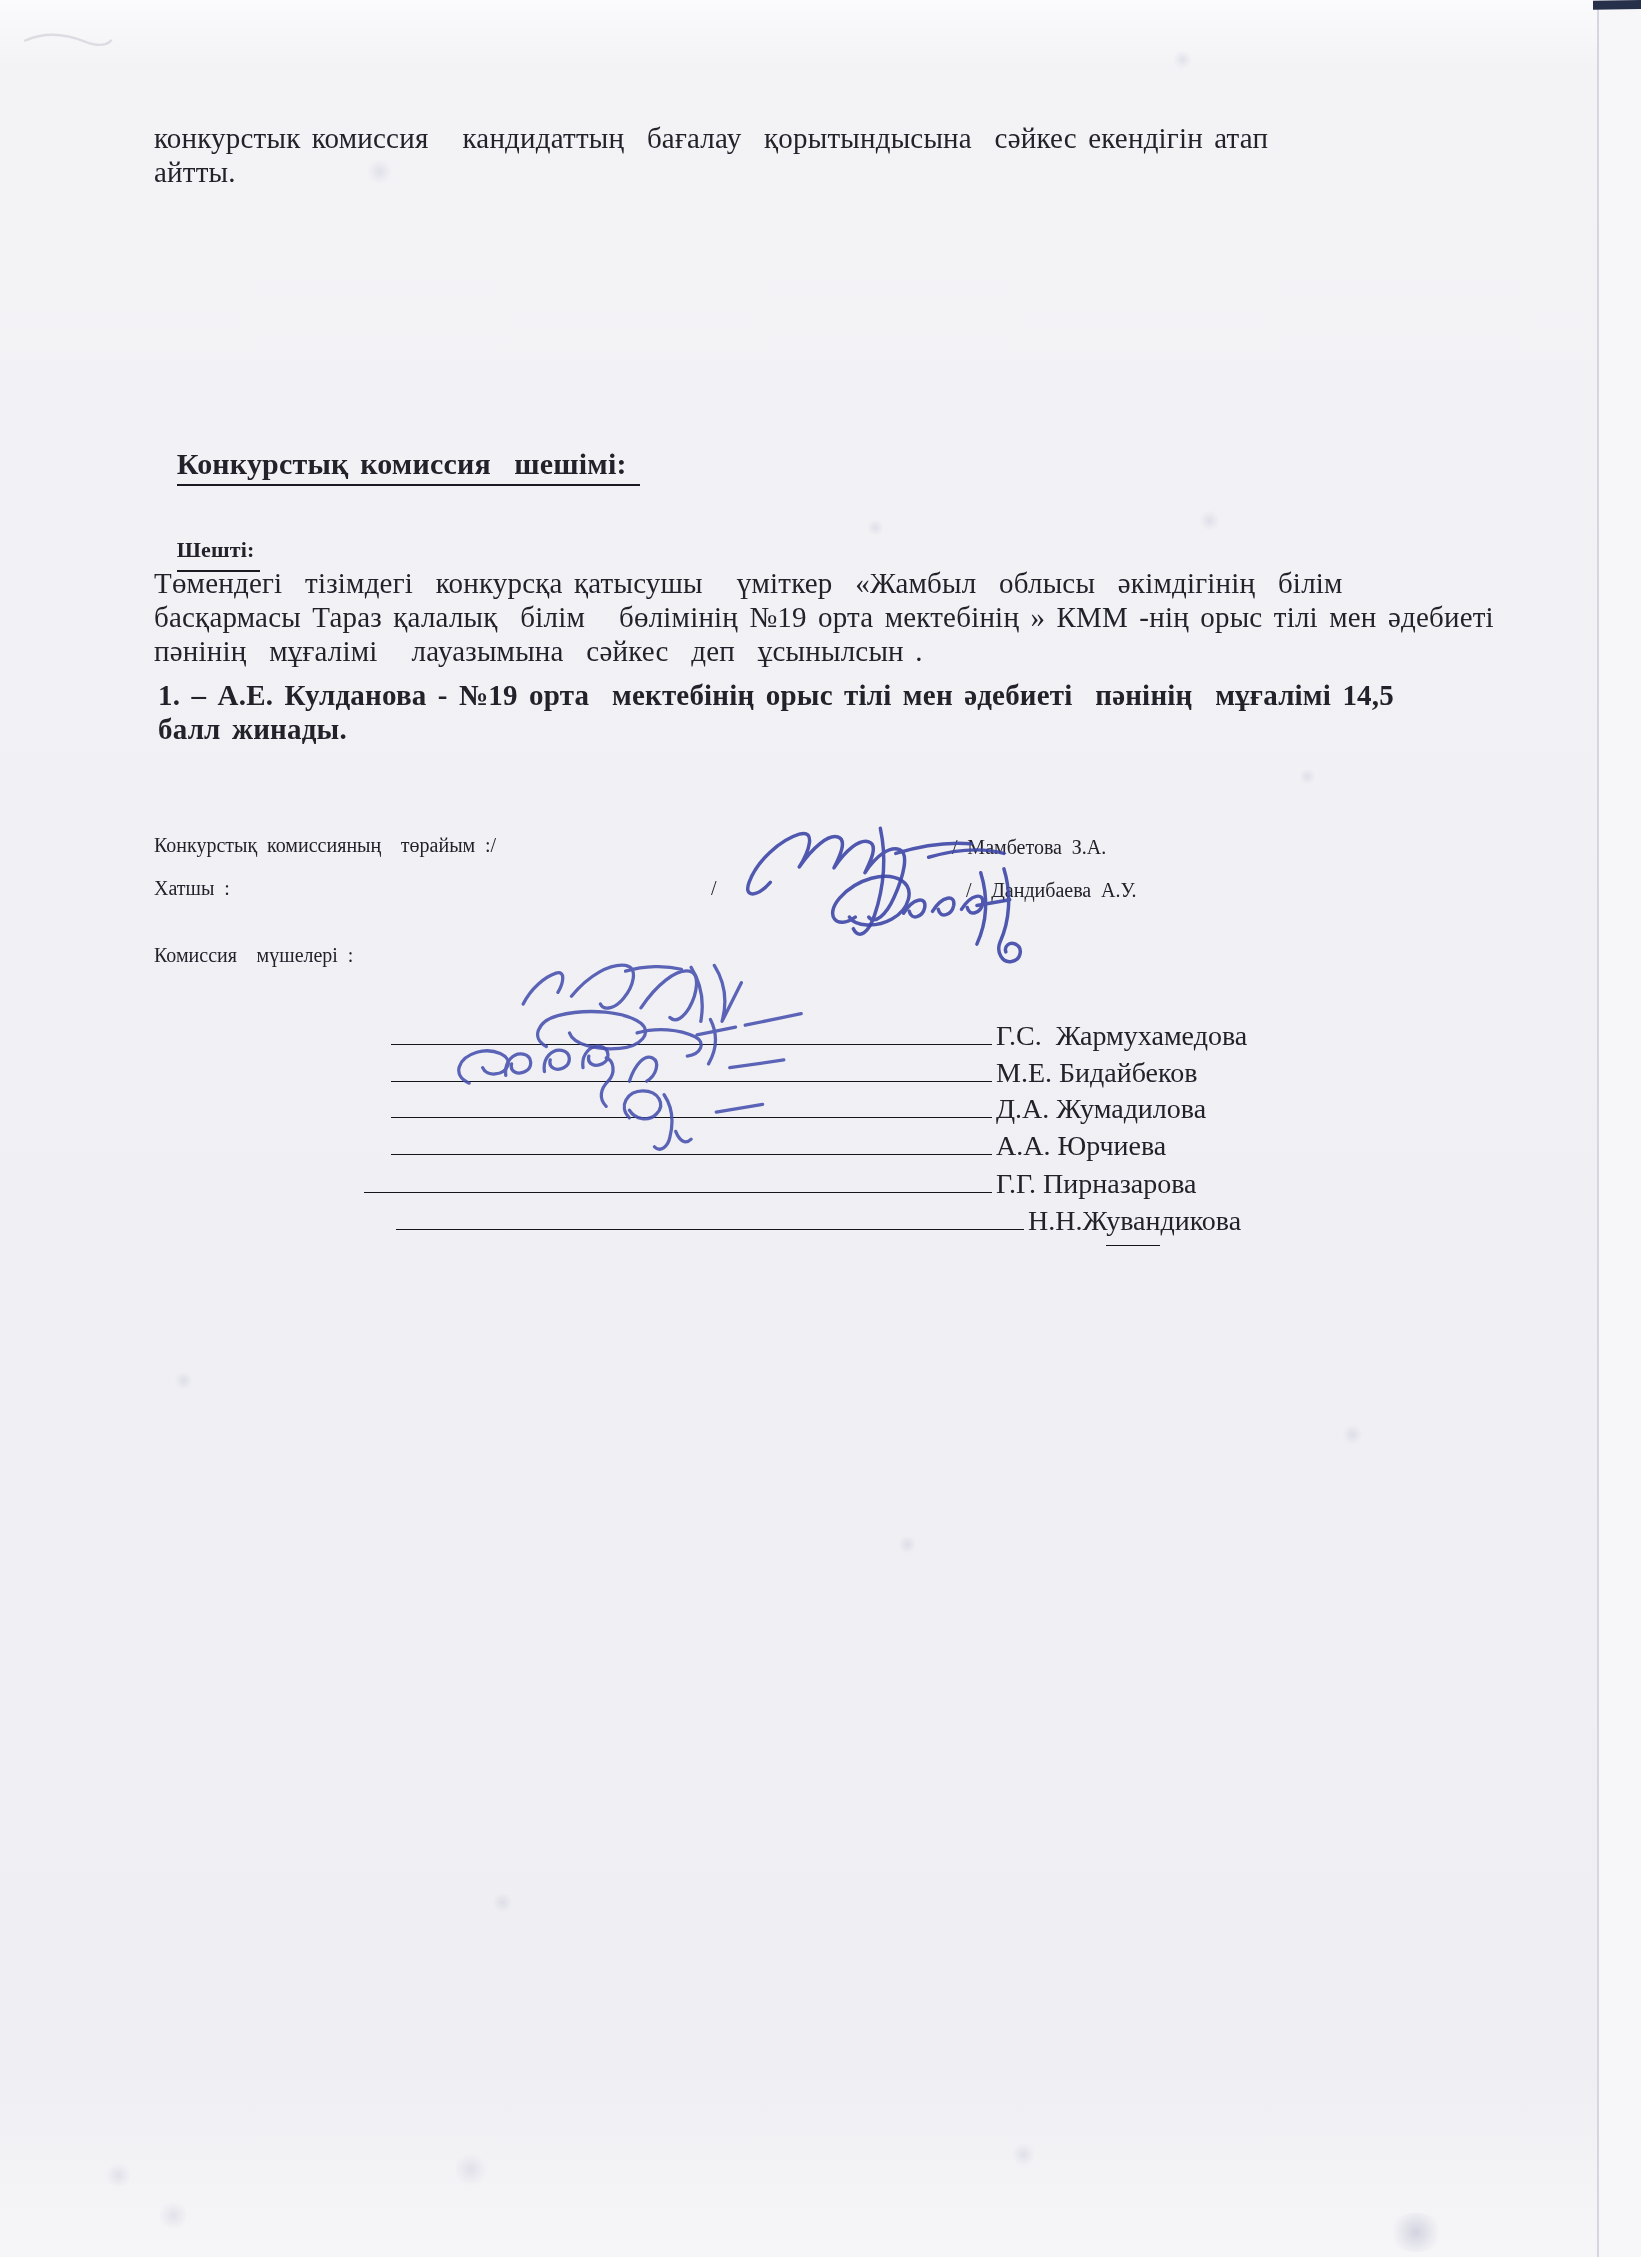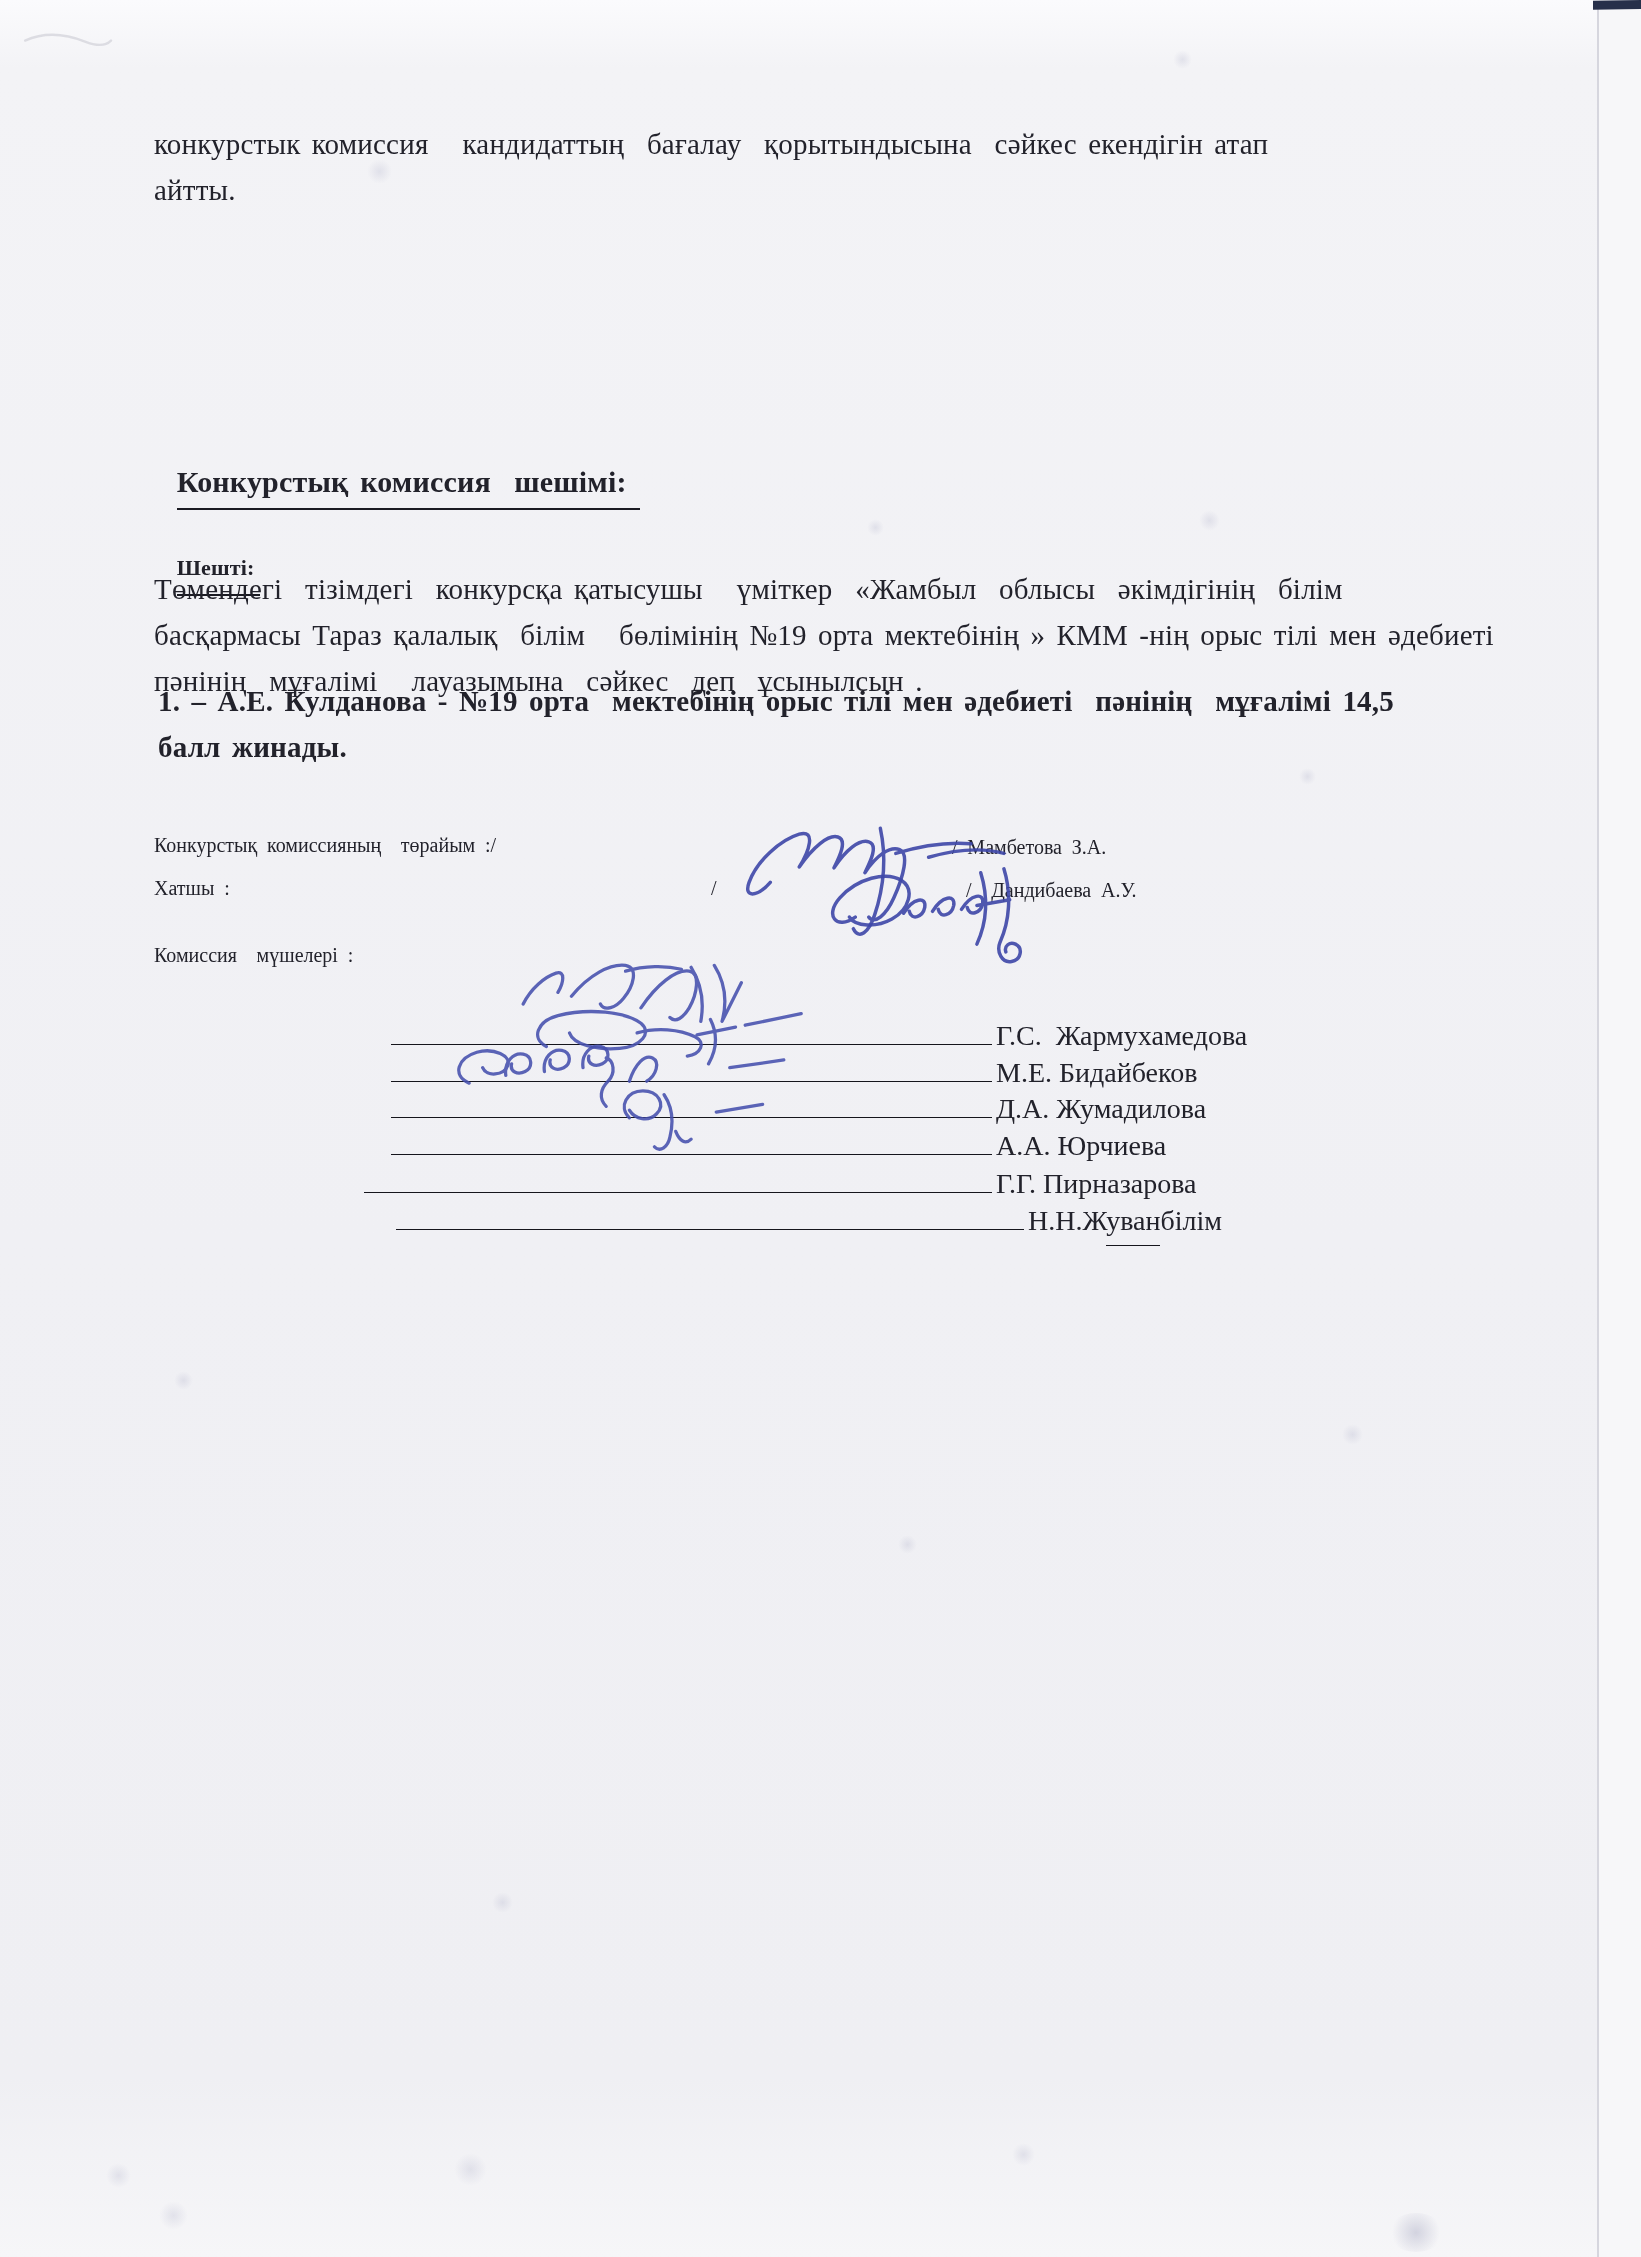--- a/index.html
+++ b/index.html
@@ -16,21 +16,21 @@
   .page-edge-strip{
     position:absolute;top:0;bottom:0;left:1599px;right:0;
     background:#f7f7f9;
   }
   .corner-dark{
     position:absolute;top:0;right:0;width:48px;height:8.7px;
     background:#27304a;transform:skewY(-1deg);transform-origin:right top;
   }
   .para{
     position:absolute;white-space:pre-wrap;
-    font-size:29px;line-height:46px;word-spacing:3.9px;
+    font-size:29px;line-height:34px;word-spacing:3.9px;
     letter-spacing:0.2px;
   }
   .bold{font-weight:bold;}
   .heading-text{
     display:inline-block;font-weight:bold;font-size:30px;
     border-bottom:2.9px solid #1a1a22;padding:0 13.5px 2.9px 0;margin-top:29px;
   }
   .subheading-text{
     display:inline-block;font-weight:bold;font-size:22px;
     border-bottom:2.9px solid #1a1a22;padding:0 5.8px 2.9px 0;
@@ -104,21 +104,21 @@
 <div class="member-row" style="left:377px;top:1054px;">
   <span class="blank-line" style="width:601px;"></span><span class="member-name">Д.А. Жумадилова</span>
 </div>
 <div class="member-row" style="left:377px;top:1091px;">
   <span class="blank-line" style="width:601px;"></span><span class="member-name">А.А. Юрчиева</span>
 </div>
 <div class="member-row" style="left:350px;top:1129px;">
   <span class="blank-line" style="width:628px;"></span><span class="member-name">Г.Г. Пирназарова</span>
 </div>
 <div class="member-row" style="left:382px;top:1166px;">
-  <span class="blank-line" style="width:628px;"></span><span class="member-name"><span>Н.Н.Ж</span><span class="partial-underline">уван</span><span>білім</span></span>
+  <span class="blank-line" style="width:628px;"></span><span class="member-name"><span>Н.Н.Ж</span><span class="partial-underline">уван</span><span>дикова</span></span>
 </div>
 
 <svg class="ink-svg" width="1641" height="2257" viewBox="0 0 1700 2338" xmlns="http://www.w3.org/2000/svg">
 
   <g stroke="#c6c6cf" stroke-width="2.5" fill="none" opacity="0.55" stroke-linecap="round">
     <path d="M 26 42 c 20 -9 42 -7 62 1 c 13 5 22 4 27 -1"></path>
   </g>
 
   <g stroke="#3e47a8" stroke-width="3.6" fill="none" opacity="0.9" stroke-linecap="round" stroke-linejoin="round">
     <path d="M 798 914 c -14 16 -28 16 -22 0 c 8 -22 32 -44 52 -50 c 18 -5 10 18 0 34 c 14 -20 30 -34 40 -31 c 10 3 2 20 -4 32 c 12 -18 26 -30 36 -27 c 10 3 2 20 -4 32 c 12 -18 26 -28 36 -24 c 10 4 4 28 -6 50 c -8 18 -20 28 -26 20"></path>

